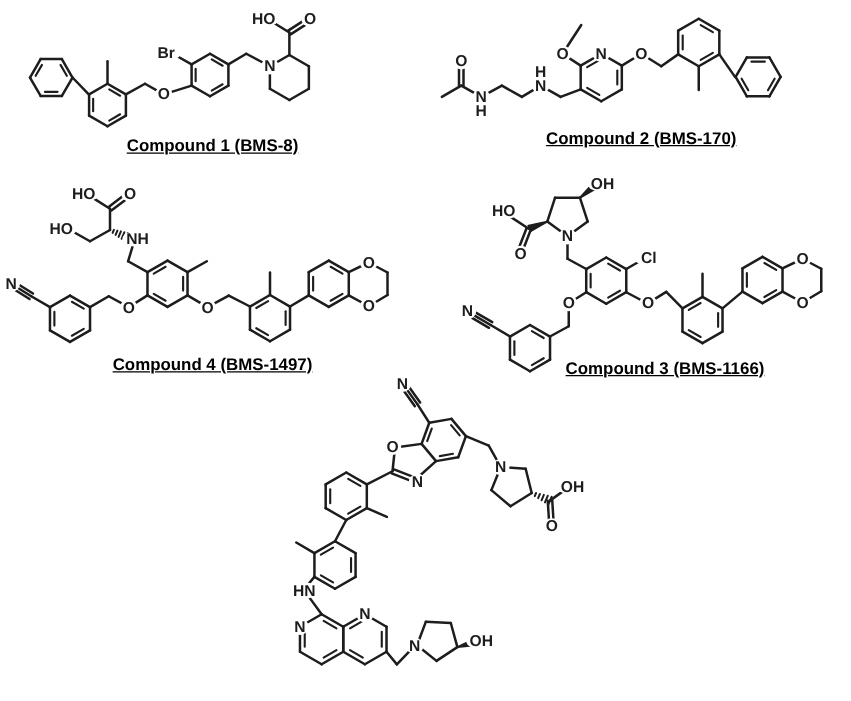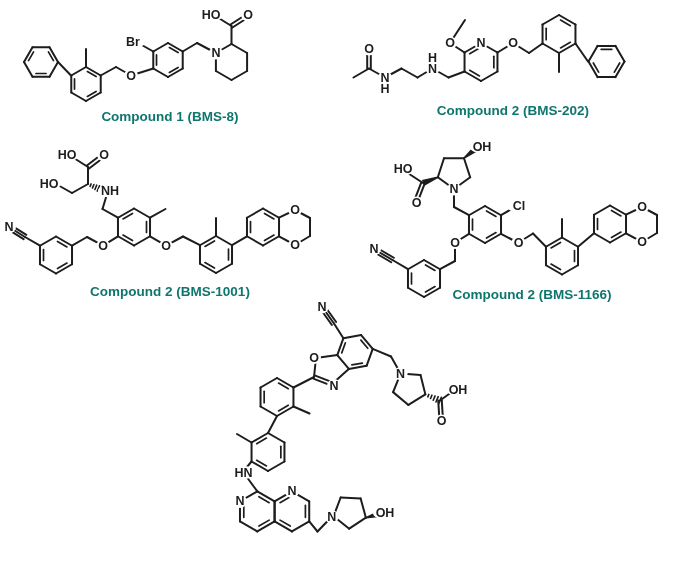--- a/index.html
+++ b/index.html
@@ -1,20 +1,20 @@
 <!DOCTYPE html>
 <html><head>
 <meta charset="utf-8">
 <style>
   html,body{margin:0;padding:0;background:#fff;}
   .figure{position:relative;width:681px;height:561px;background:#fff;overflow:hidden;}
   #mol-canvas{position:absolute;left:0;top:0;}
   #mol-canvas text{font:bold 12.5px "Liberation Sans", sans-serif;}
   .caption{position:absolute;transform:translateX(-50%);font:bold 13.5px "Liberation Sans", sans-serif;
-           color:#0f766e;white-space:nowrap;}
+           color:#000000;white-space:nowrap;text-decoration:underline;}
 </style>
 </head>
 <body>
 
 <div class="figure">
   <svg id="mol-canvas" width="681" height="561" viewBox="0 0 681 561">
       <g stroke="#1d1d1d" fill="none" stroke-linecap="round">
         <line x1="58" y1="62" x2="49.5" y2="76.72243186433546" stroke-width="2"></line>
         <line x1="49.5" y1="76.72243186433546" x2="32.5" y2="76.72243186433546" stroke-width="2"></line>
         <line x1="46.0388" y1="73.48349685418167" x2="35.9612" y2="73.48349685418167" stroke-width="1.7"></line>
@@ -409,16 +409,16 @@
         <text x="240" y="501.4" fill="#1d1d1d" stroke="none" text-anchor="middle" dominant-baseline="central">N</text>
         <ellipse cx="291.9" cy="491.4" rx="7" ry="6.5" fill="#fff" stroke="none"></ellipse>
         <text x="291.9" y="491.4" fill="#1d1d1d" stroke="none" text-anchor="middle" dominant-baseline="central">N</text>
         <ellipse cx="331.7" cy="516.7" rx="7" ry="6.5" fill="#fff" stroke="none"></ellipse>
         <text x="331.7" y="516.7" fill="#1d1d1d" stroke="none" text-anchor="middle" dominant-baseline="central">N</text>
         <ellipse cx="385" cy="513" rx="12" ry="6.5" fill="#fff" stroke="none"></ellipse>
         <text x="385" y="513" fill="#1d1d1d" stroke="none" text-anchor="middle" dominant-baseline="central">OH</text>
       </g>
     </svg>
   <div class="caption" style="left:170px;top:109px">Compound 1 (BMS-8)</div>
-  <div class="caption" style="left:513px;top:103px">Compound 2 (BMS-202)</div>
-  <div class="caption" style="left:170px;top:284px">Compound 2 (BMS-1001)</div>
-  <div class="caption" style="left:532px;top:287px">Compound 2 (BMS-1166)</div>
+  <div class="caption" style="left:513px;top:103px">Compound 2 (BMS-170)</div>
+  <div class="caption" style="left:170px;top:284px">Compound 4 (BMS-1497)</div>
+  <div class="caption" style="left:532px;top:287px">Compound 3 (BMS-1166)</div>
 </div>
 
 </body></html>

